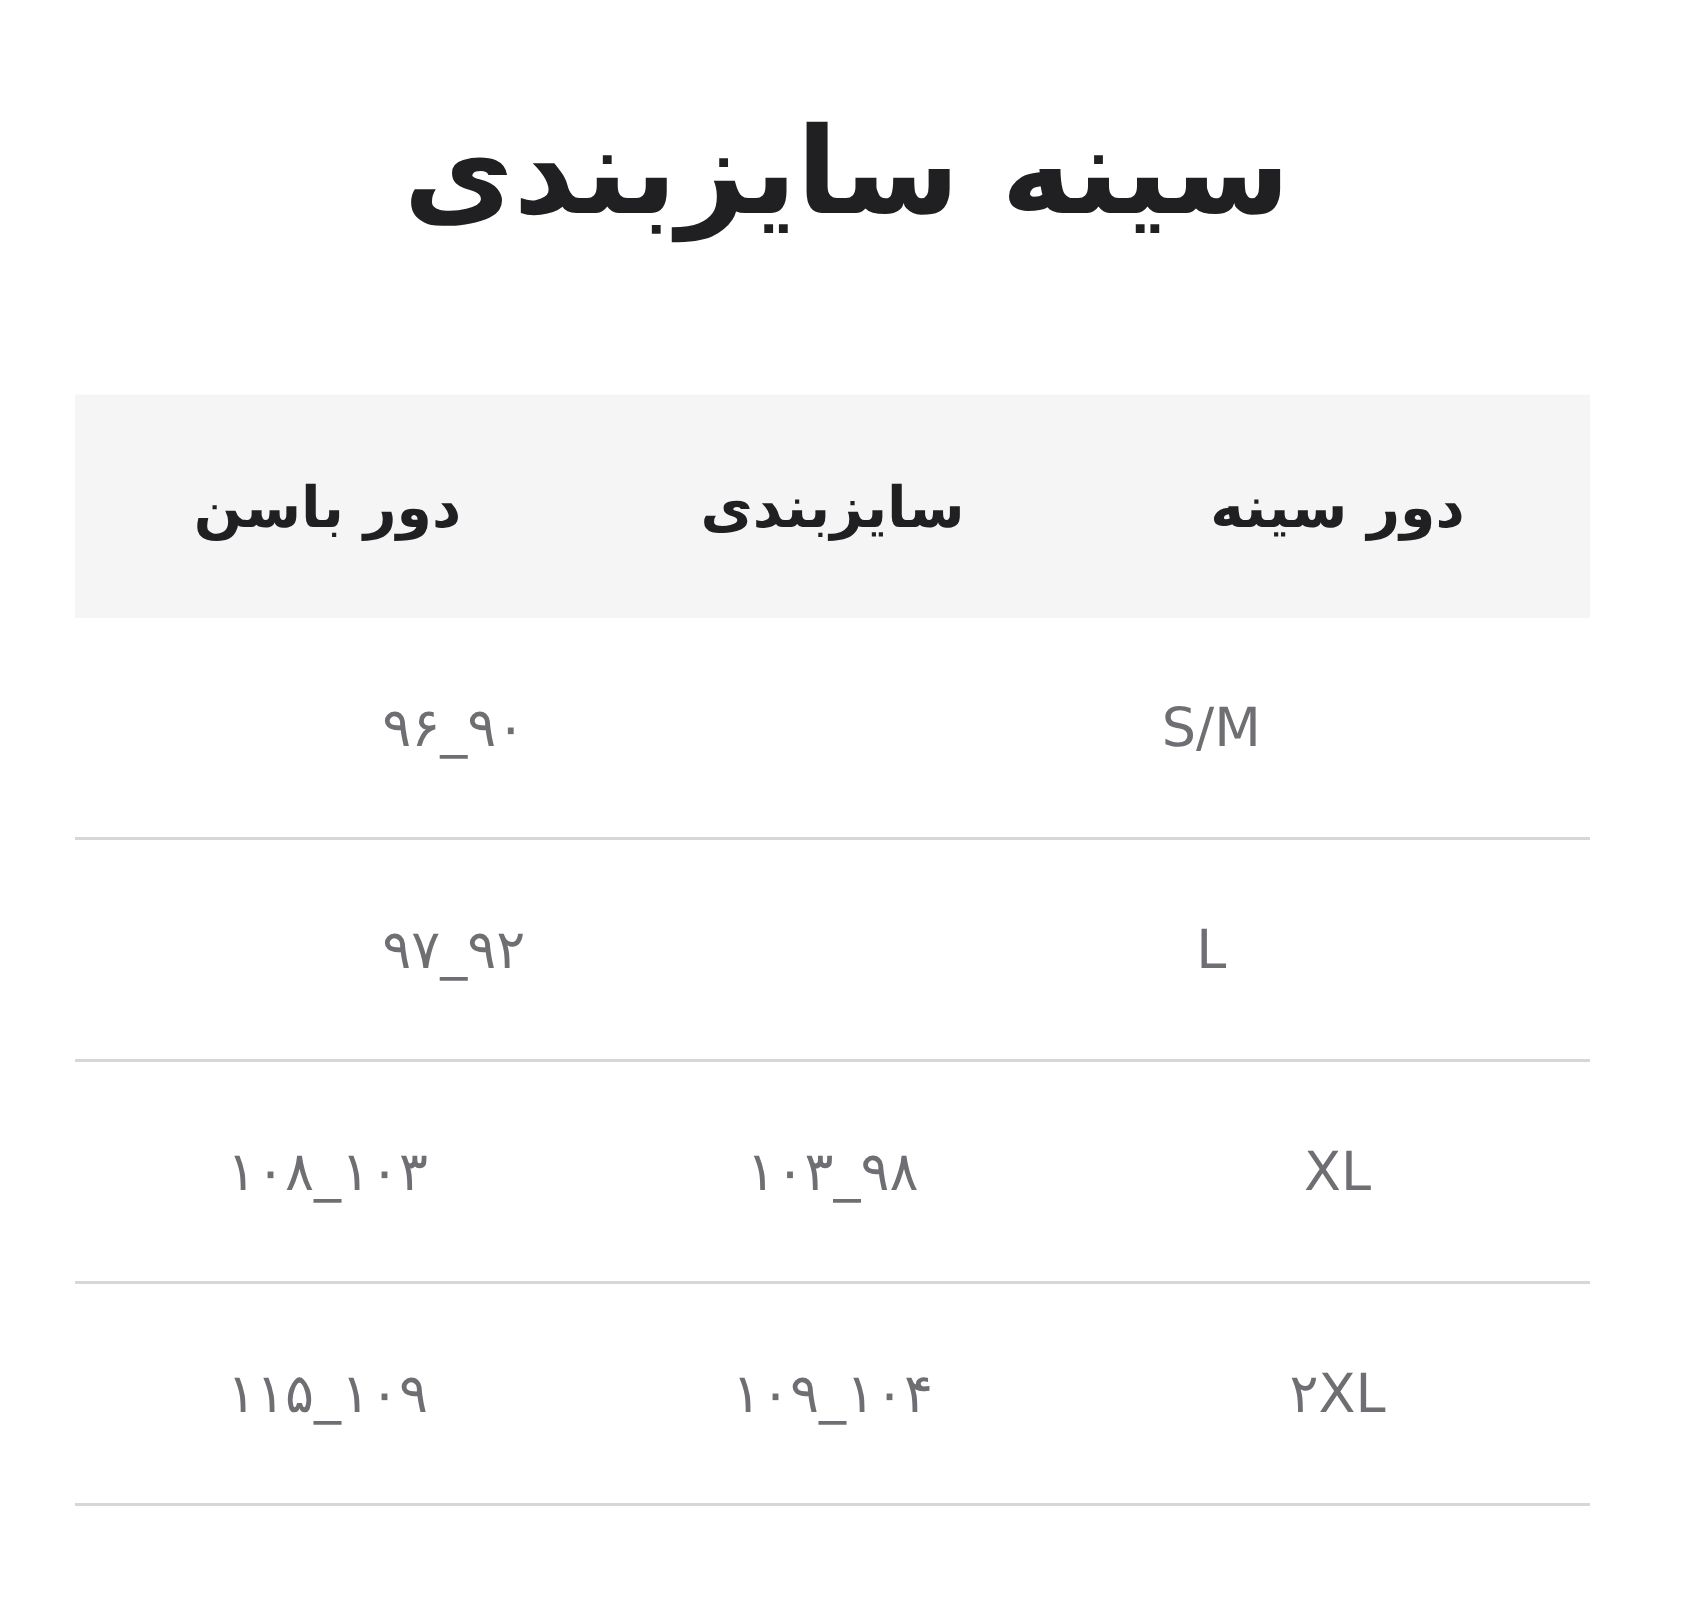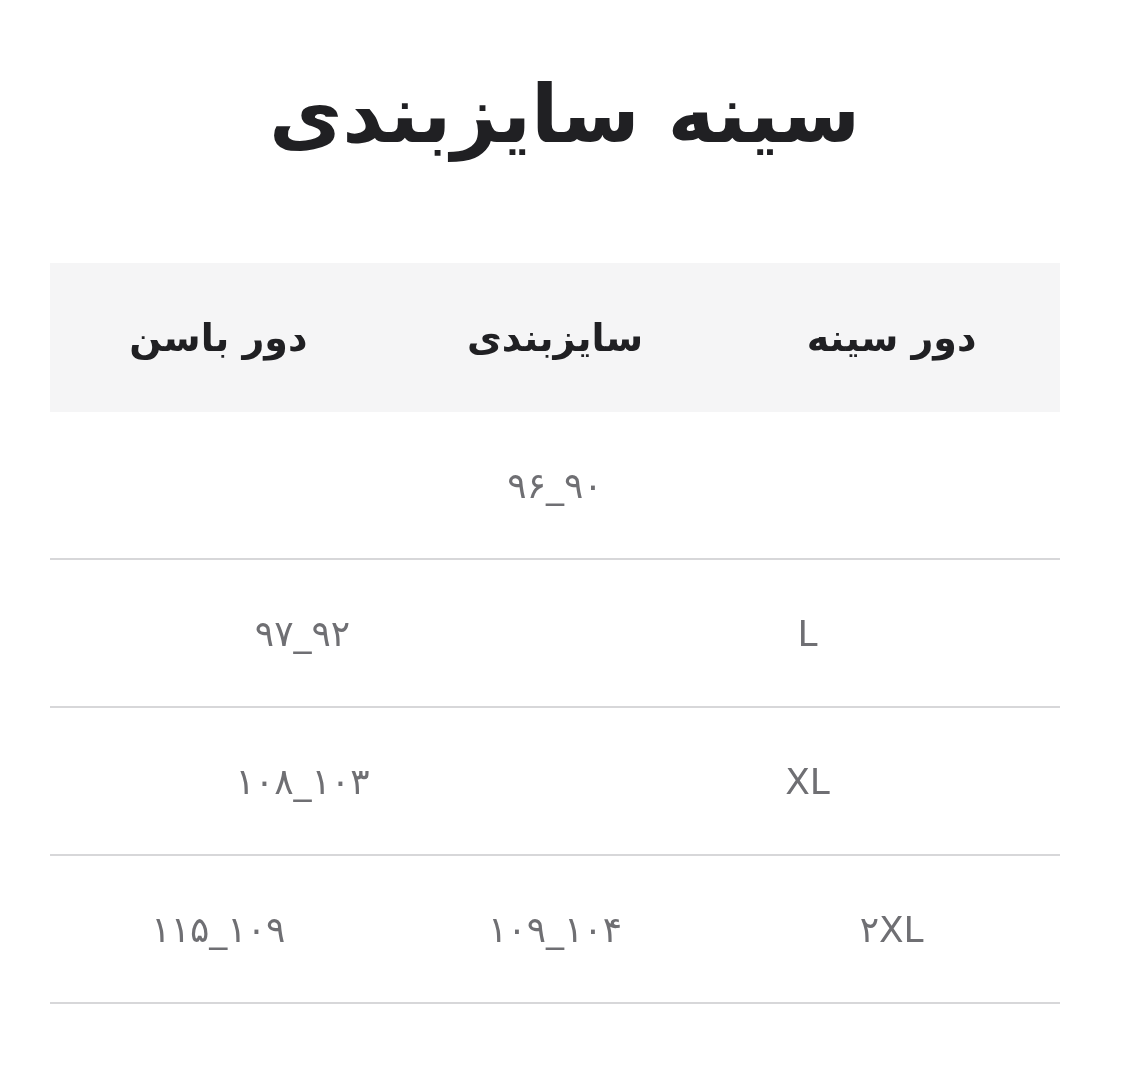--- a/index.html
+++ b/index.html
@@ -51,30 +51,32 @@
 
   <section class="size-table">
 
     <div class="row header-row">
       <div class="cell head-cell">دور سینه</div>
       <div class="cell head-cell">سایزبندی</div>
       <div class="cell head-cell">دور باسن</div>
     </div>
 
     <div class="row data-row">
+      <div class="cell data-cell literal">S/M</div>
       <div class="cell data-cell literal">۹۶_۹۰</div>
     </div>
 
     <div class="row data-row">
       <div class="cell data-cell literal">L</div>
       <div class="cell data-cell literal">۹۷_۹۲</div>
     </div>
 
     <div class="row data-row">
       <div class="cell data-cell literal">XL</div>
+      <div class="cell data-cell literal">۱۰۳_۹۸</div>
       <div class="cell data-cell literal">۱۰۸_۱۰۳</div>
     </div>
 
     <div class="row data-row">
       <div class="cell data-cell literal">۲XL</div>
       <div class="cell data-cell literal">۱۰۹_۱۰۴</div>
       <div class="cell data-cell literal">۱۱۵_۱۰۹</div>
     </div>
 
   </section>

